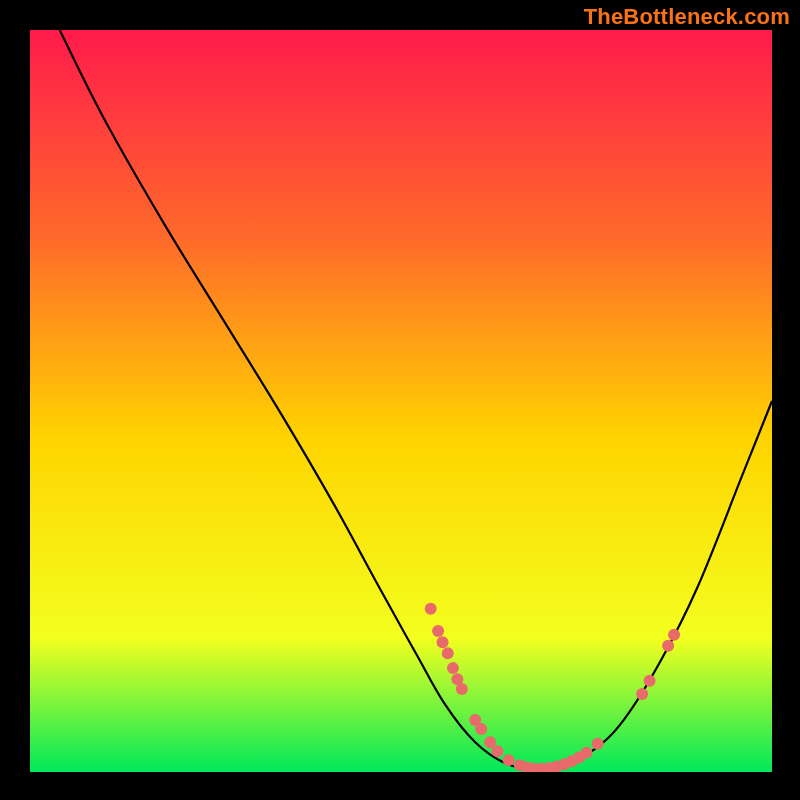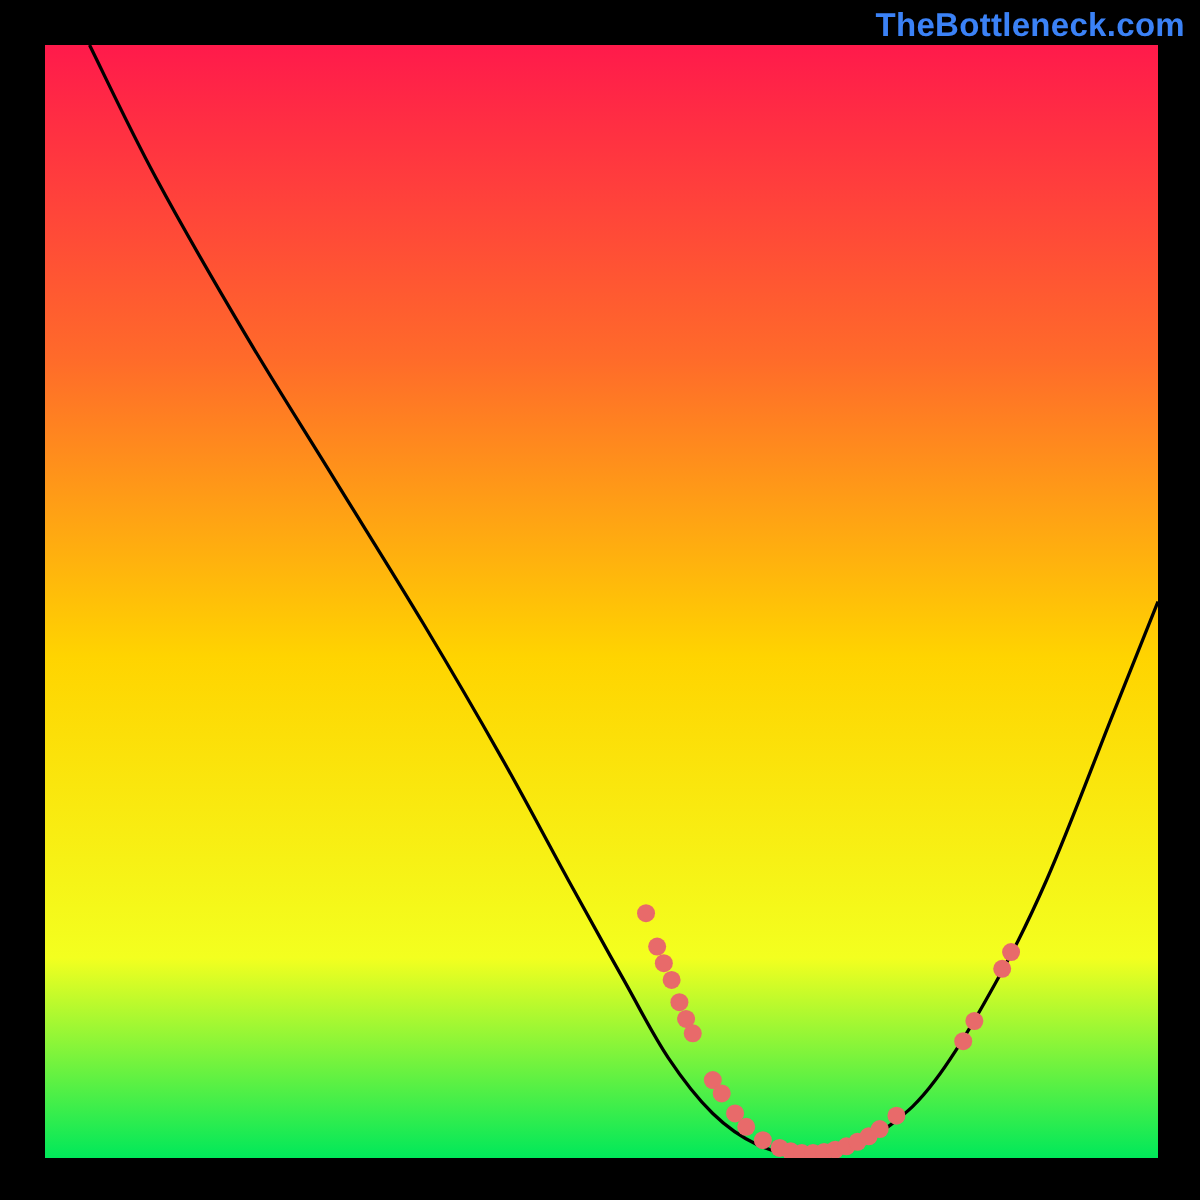--- a/index.html
+++ b/index.html
@@ -14,21 +14,21 @@
   .frame {
     position: relative;
     width: 800px;
     height: 800px;
     background: #000;
   }
   .watermark {
     position: absolute;
     top: 4px;
     right: 10px;
-    color: #3b82f6;
+    color: #f97316;
     font-size: 22px;
     font-weight: 600;
     letter-spacing: 0.2px;
     user-select: none;
   }
   .plot-area {
     position: absolute;
     left: 30px;
     top: 30px;
     width: 742px;

